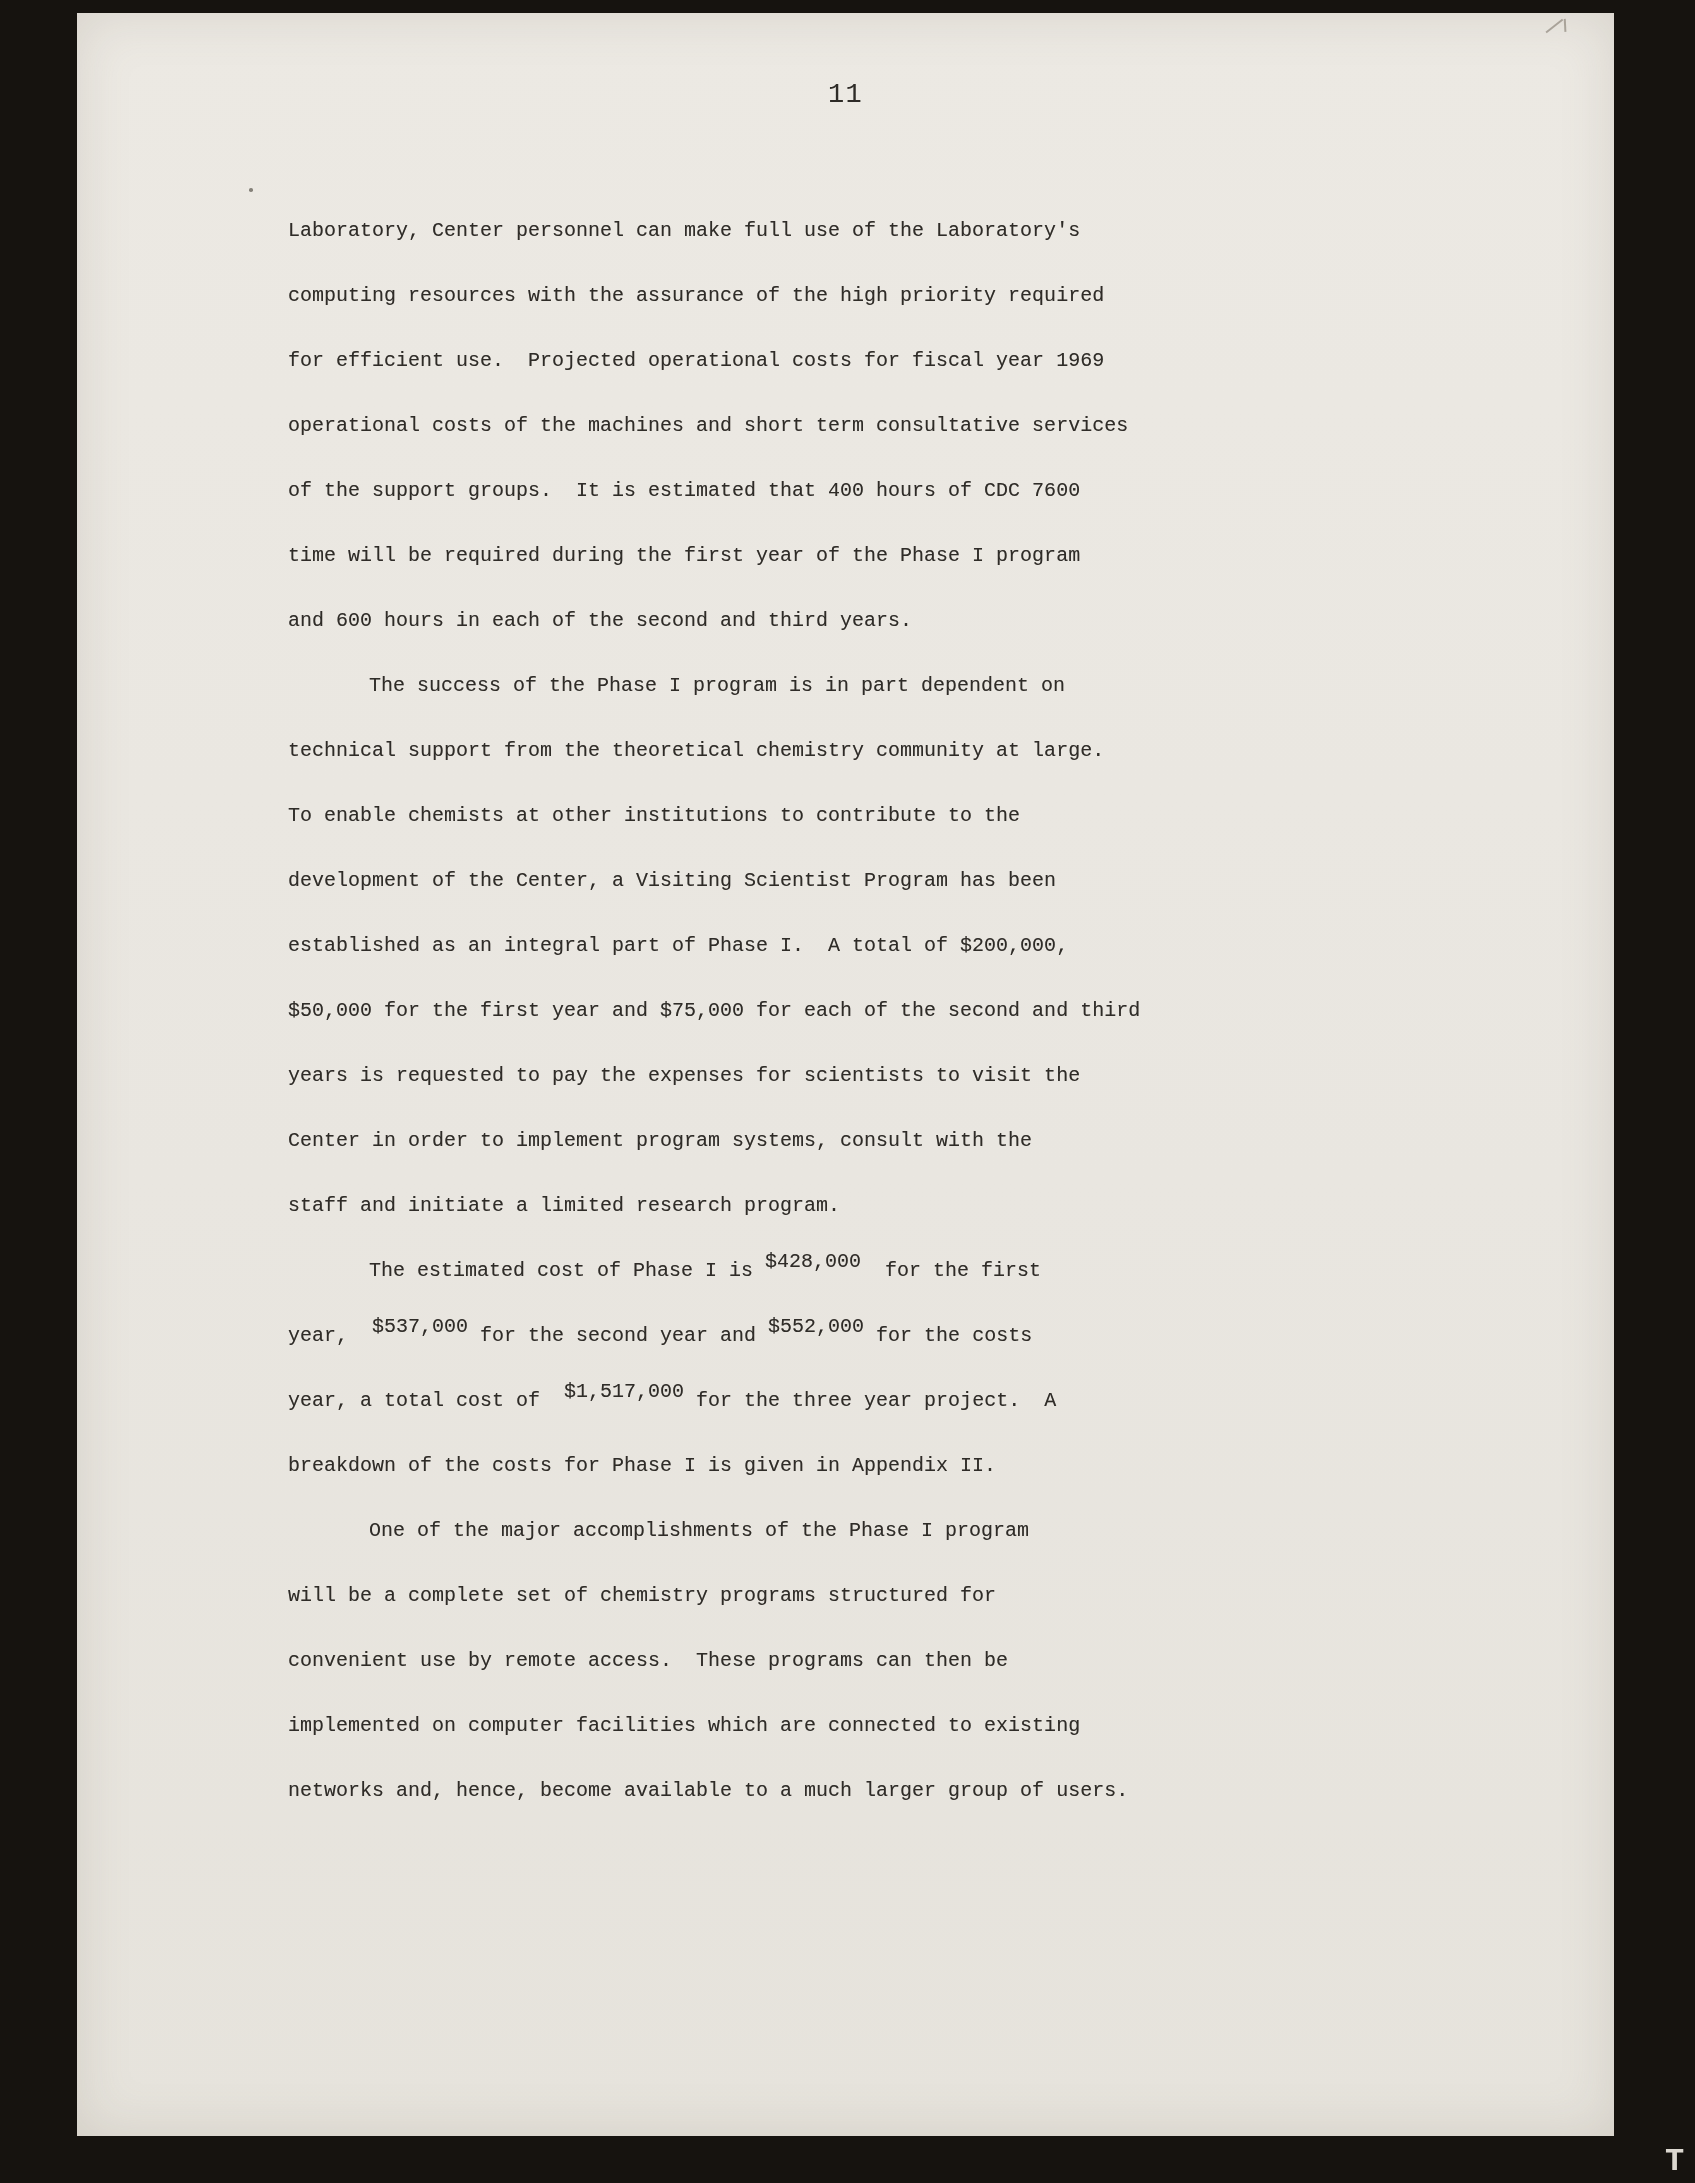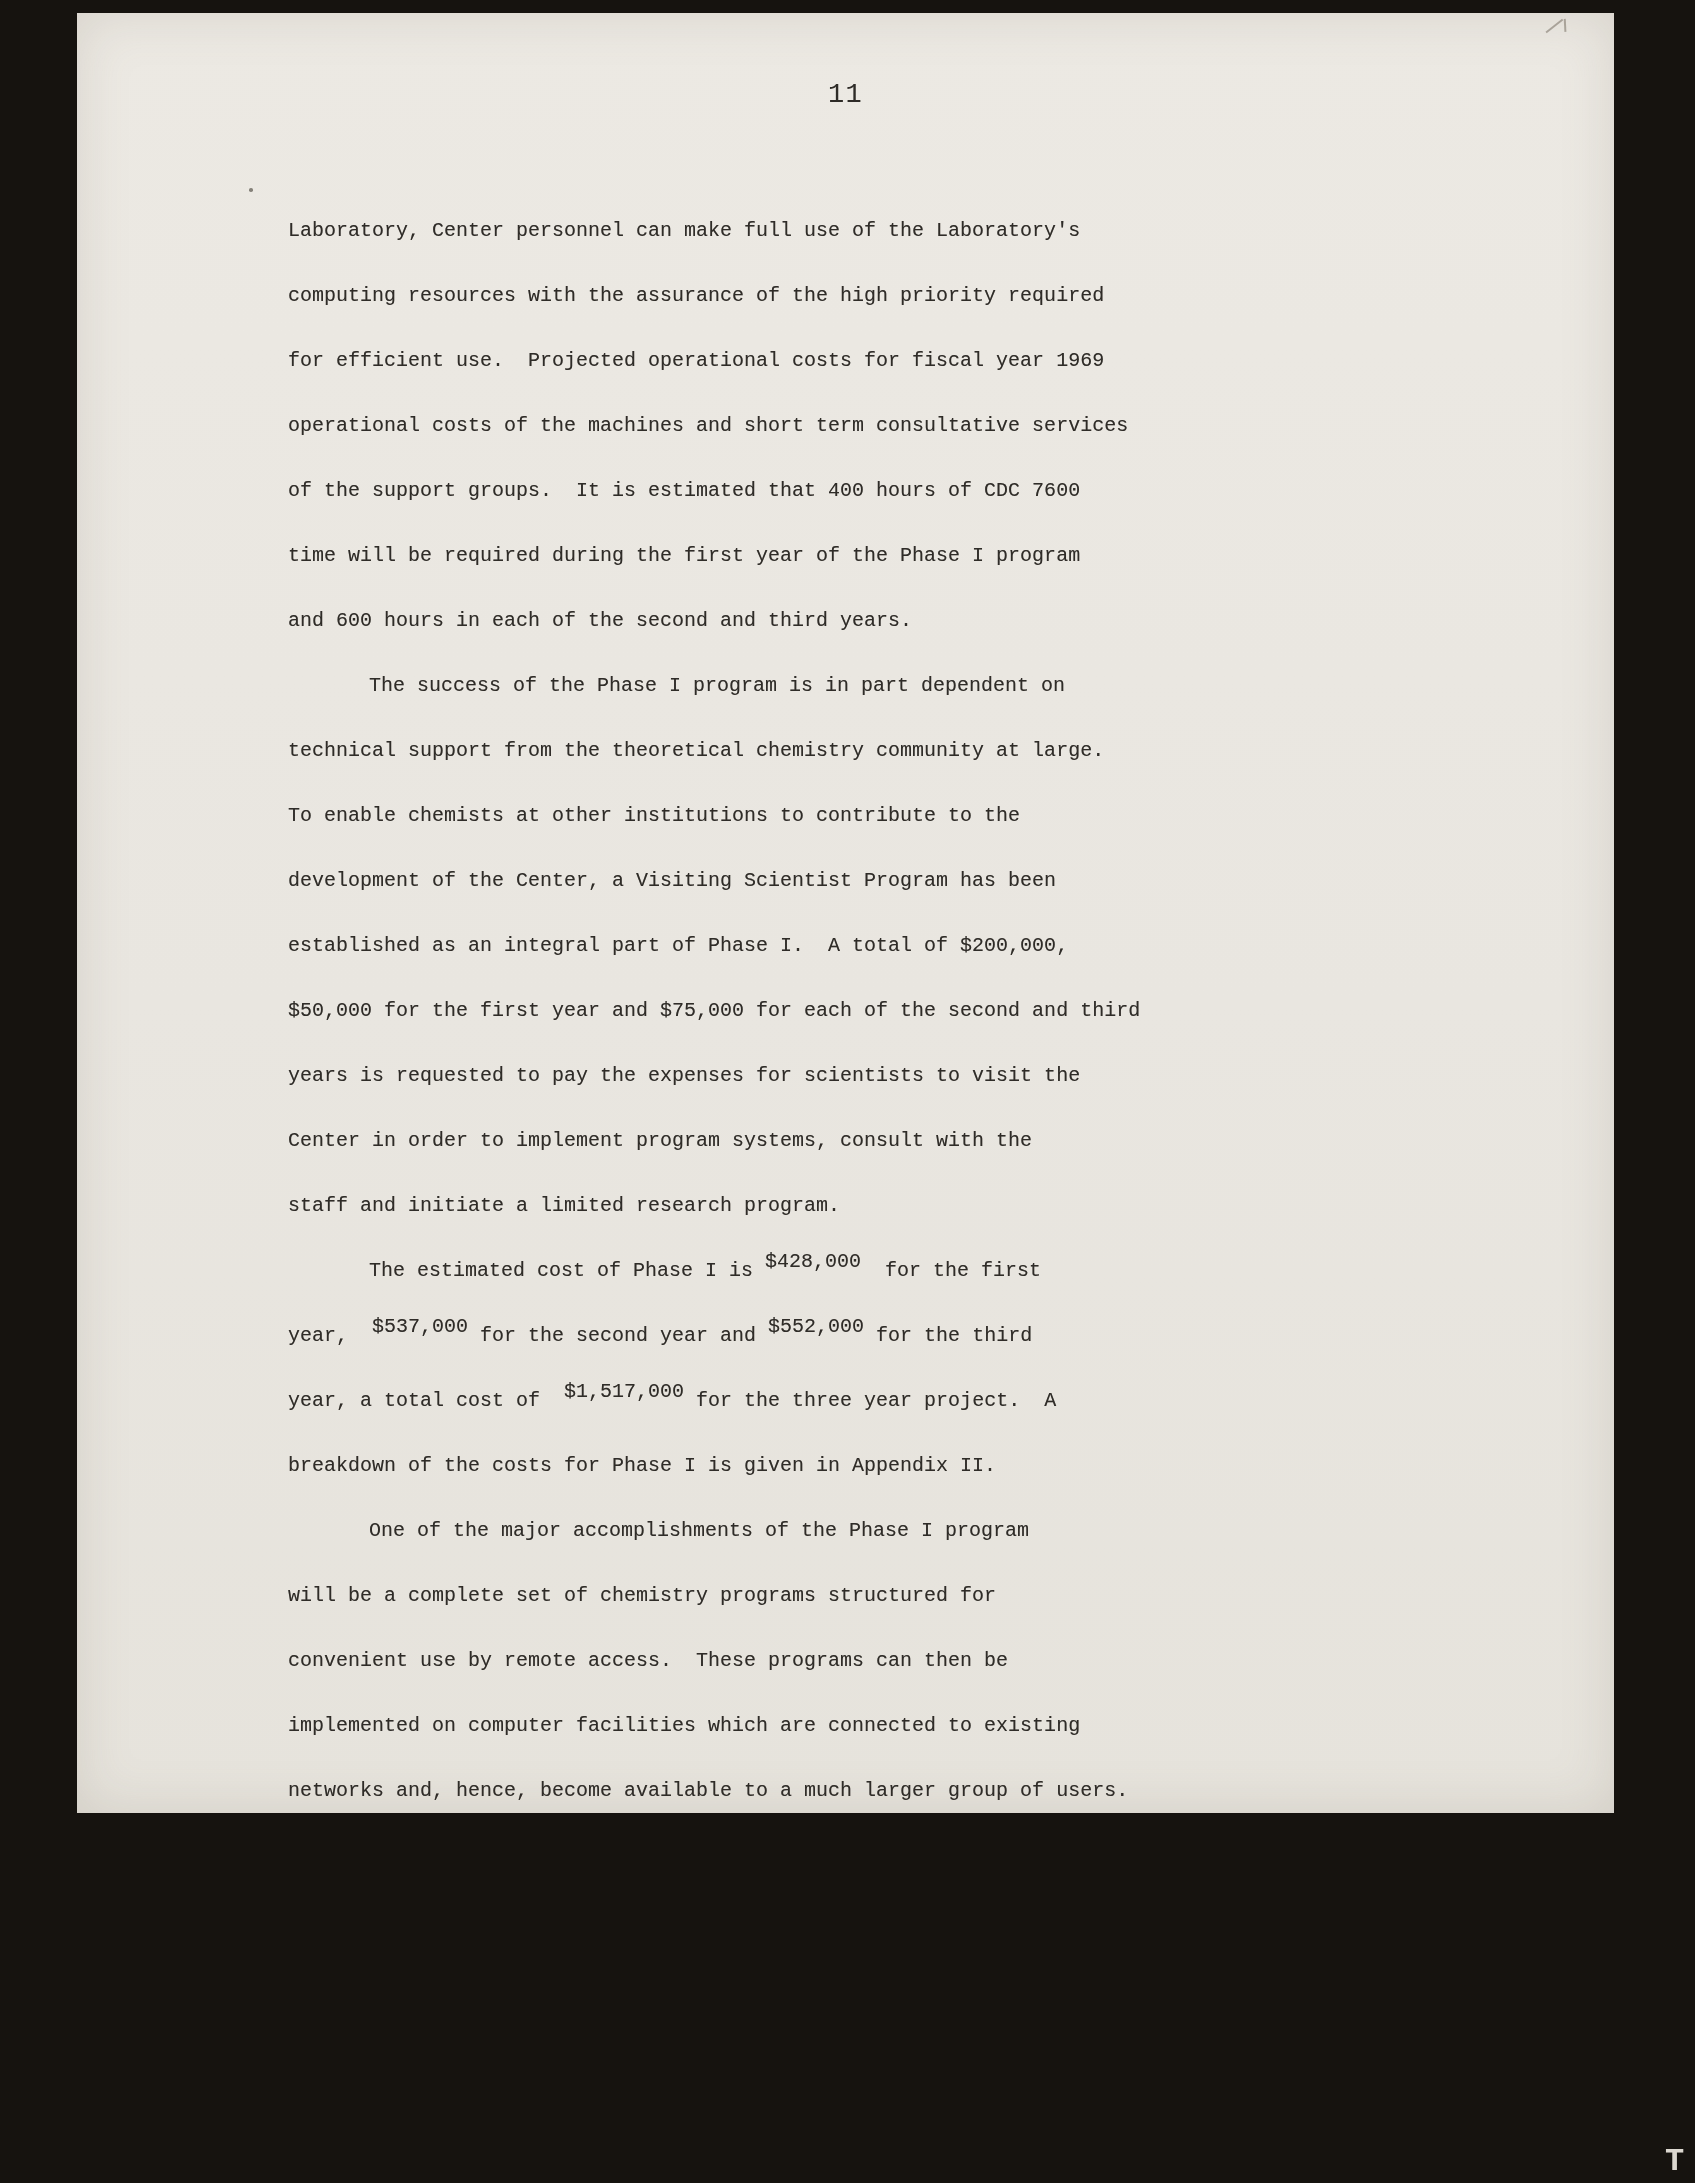--- a/index.html
+++ b/index.html
@@ -12,21 +12,21 @@
     position: relative;
     background: #16130f;
     font-family: "Liberation Mono", "DejaVu Sans Mono", monospace;
     overflow: hidden;
   }
   .page {
     position: absolute;
     left: 77px;
     top: 13px;
     width: 1537px;
-    height: 1800px;
+    height: 2123px;
     background: linear-gradient(180deg, #ece9e3 0%, #e9e6e0 55%, #e6e3dc 100%);
     box-shadow: inset 0 0 53px rgba(120,110,95,0.18);
   }
   .page-number {
     padding-top: 66px;
     line-height: 32px;
     text-align: center;
     font-size: 27px;
     color: #2e2b27;
     letter-spacing: 1.2px;
@@ -119,21 +119,21 @@
       <div class="line">development of the Center, a Visiting Scientist Program has been</div>
       <div class="line">established as an integral part of Phase I.  A total of $200,000,</div>
       <div class="line">$50,000 for the first year and $75,000 for each of the second and third</div>
       <div class="line">years is requested to pay the expenses for scientists to visit the</div>
       <div class="line">Center in order to implement program systems, consult with the</div>
       <div class="line">staff and initiate a limited research program.</div>
     </div>
 
     <div>
       <div class="line indent"><span>The estimated cost of Phase I is </span><span class="raised">$428,000</span><span>  for the first</span></div>
-      <div class="line"><span>year,  </span><span class="raised">$537,000</span><span> for the second year and </span><span class="raised">$552,000</span><span> for the third</span></div>
+      <div class="line"><span>year,  </span><span class="raised">$537,000</span><span> for the second year and </span><span class="raised">$552,000</span><span> for the costs</span></div>
       <div class="line"><span>year, a total cost of  </span><span class="raised">$1,517,000</span><span> for the three year project.  A</span></div>
       <div class="line"><span>breakdown of the costs for Phase I is given in Appendix II.</span></div>
     </div>
 
     <div>
       <div class="line indent">One of the major accomplishments of the Phase I program</div>
       <div class="line">will be a complete set of chemistry programs structured for</div>
       <div class="line">convenient use by remote access.  These programs can then be</div>
       <div class="line">implemented on computer facilities which are connected to existing</div>
       <div class="line">networks and, hence, become available to a much larger group of users.</div>

